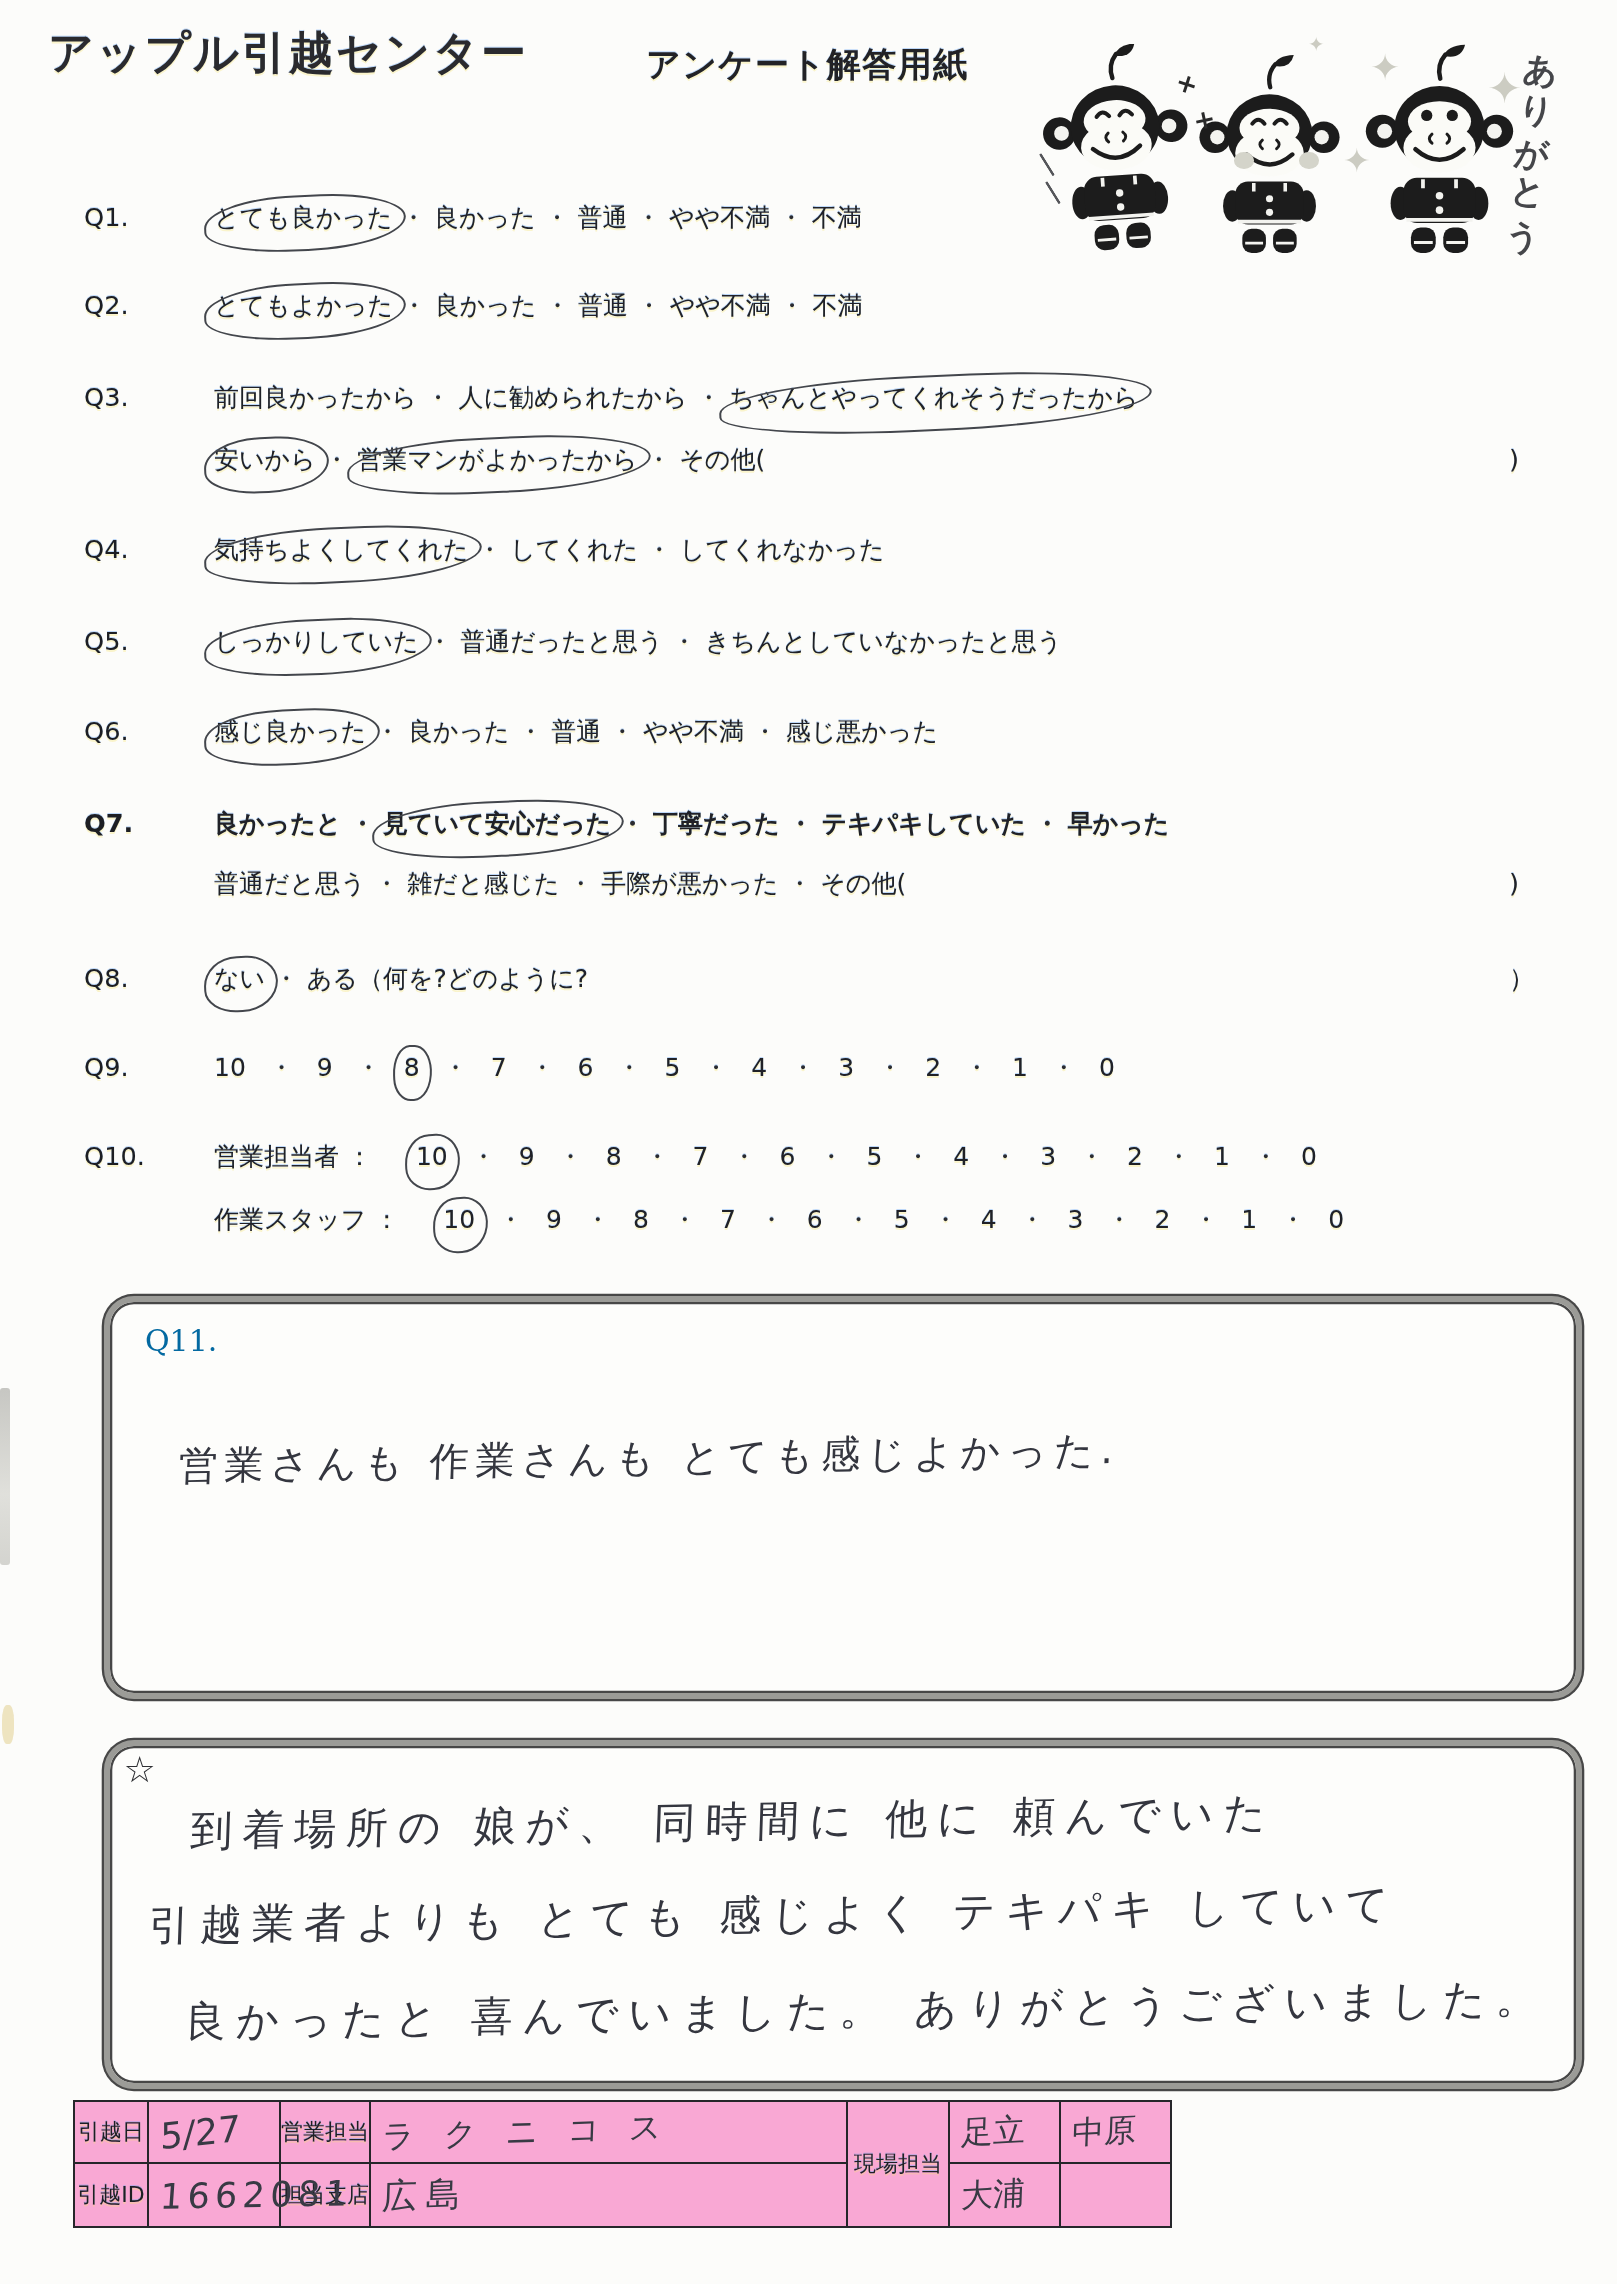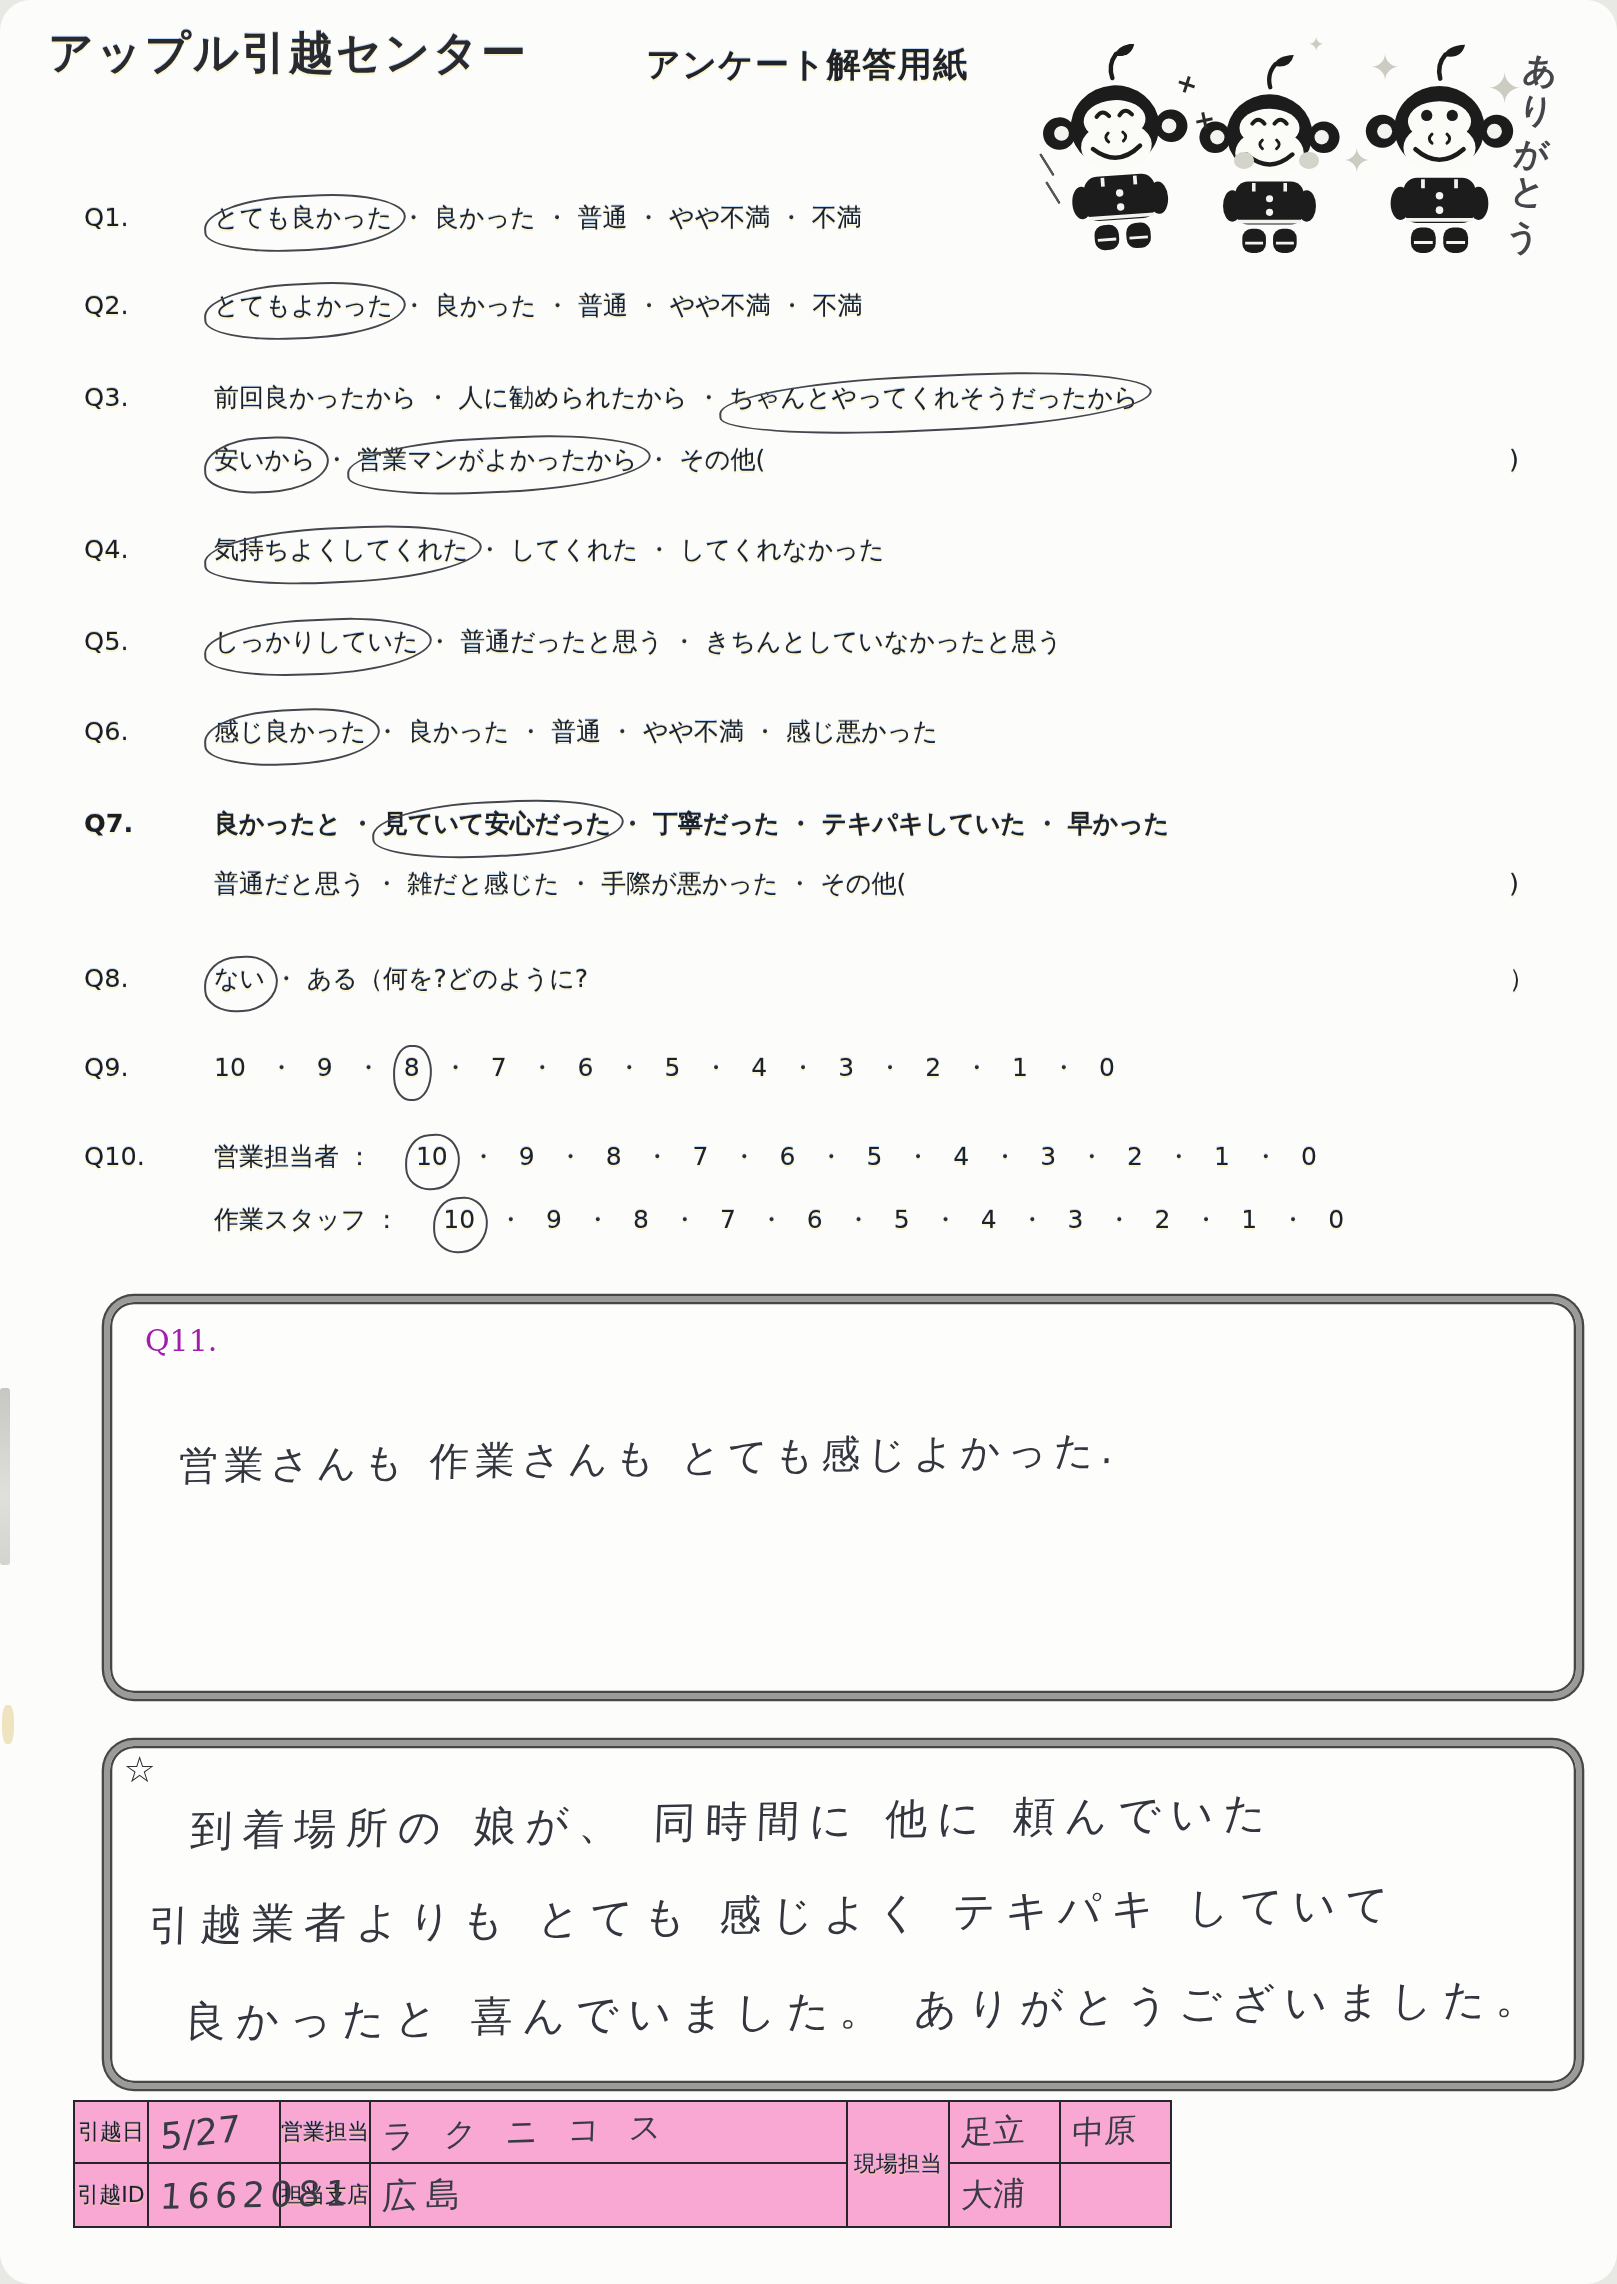--- a/index.html
+++ b/index.html
@@ -1,19 +1,19 @@
 <!DOCTYPE html>
 <html style="font-size:12px"><head>
 <meta charset="utf-8">
 <style>
   html,body{margin:0;padding:0;background:#e8e8e4;}
   .page{
     position:relative; width:1617px; height:2284px; margin:0 auto;
     background:#fcfcfa; overflow:hidden;
-    font-family:"DejaVu Sans", sans-serif; color:#1f2024;border-radius:31px;
+    font-family:"DejaVu Sans", sans-serif; color:#1f2024;
   }
   
   .title{
     position:absolute; left:48px; top:22.6px;
     font-size:45px; font-weight:800; letter-spacing:2.3px; color:#2a2a2e;
   }
   .subtitle{
     position:absolute; left:646px; top:42px;
     font-size:34px; font-weight:700; letter-spacing:1.5px; color:#222226;
   }
@@ -61,21 +61,21 @@
   .box{
     position:absolute; left:104px; width:1466px;
     border:6px solid #9b9b97; border-radius:30px;
     box-shadow:0 0 0 2.3px #474747, inset 0 0 0 2.3px #474747;
     background:#fdfdfb;
   }
   .box1{ top:1296px; height:391px; }
   .box2{ top:1740px; height:337px; }
   .q11label{
     position:absolute; left:35px; top:21px;
-    font-family:"DejaVu Serif", serif; font-size:30px; color:#a21caf;
+    font-family:"DejaVu Serif", serif; font-size:30px; color:#0369a1;
   }
   .star{ position:absolute; left:13.5px; top:3px; font-size:36px; color:#2e2f33; }
   .hand{ color:#34363f; transform:skewX(-3deg) rotate(-1deg); }
   .q11hand{ position:absolute; left:69px; top:129px; font-size:39px; letter-spacing:6.8px; }
   .sbl{ position:absolute; font-size:42px; letter-spacing:9.8px; white-space:nowrap; }
   .sbl1{ left:81px; top:48px; }
   .sbl2{ left:39px;  top:141px; }
   .sbl3{ left:75px; top:236px; }
 
   

